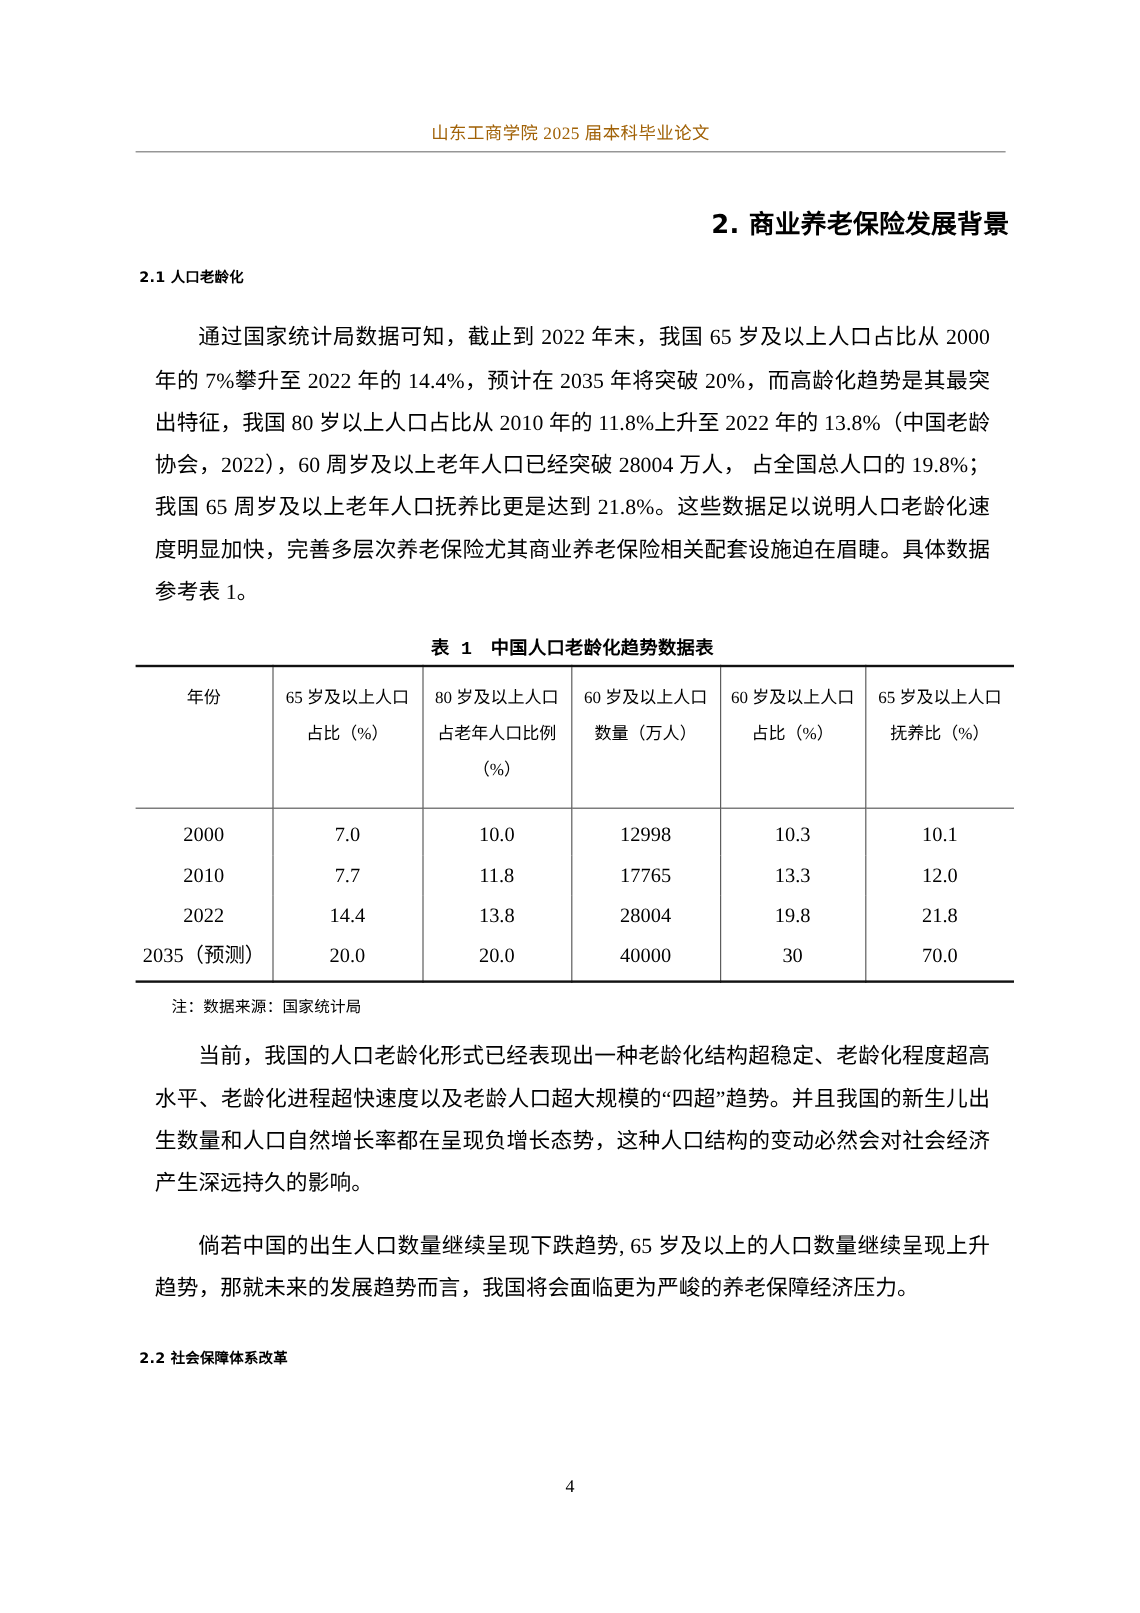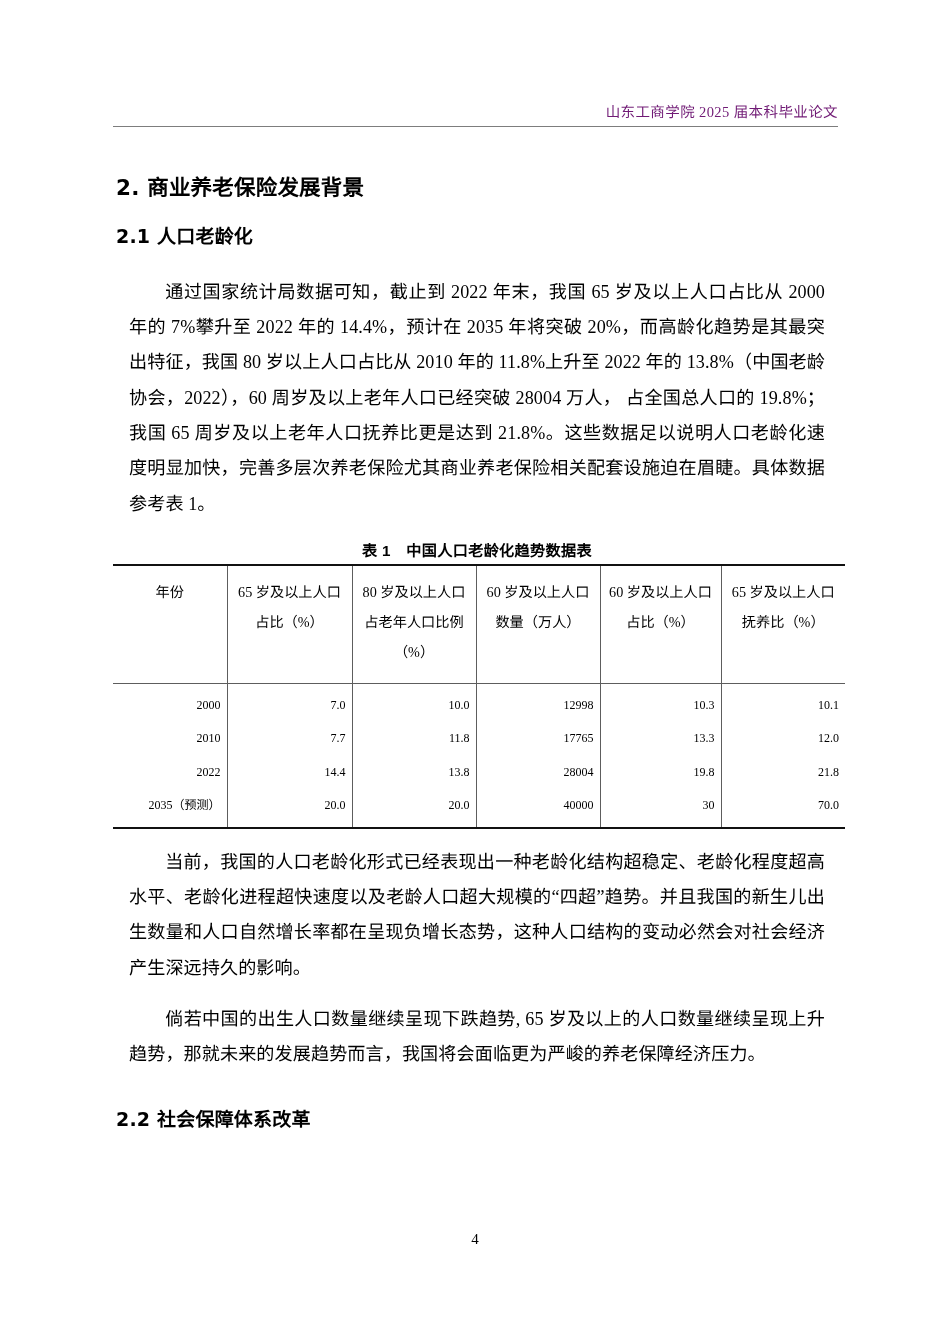--- a/index.html
+++ b/index.html
@@ -25,24 +25,24 @@
   }
 
   
   .header-block {
     position: absolute;
     top: 104px;
     left: 113px;
     width: 725px;
   }
   .header-text {
-    text-align: right;
+    text-align: center;
     font-size: 14.5px;
     letter-spacing: 0.4px;
-    color: #701a75;
+    color: #a16207;
     line-height: 1.2;
     padding-bottom: 5px;
   }
   .header-rule {
     border-bottom: 1.6px solid #7d7d7d;
     width: 100%;
     height: 0;
   }
 
   
@@ -54,24 +54,25 @@
   }
 
   h2.sec {
     font-family: "DejaVu Sans", "Liberation Sans", sans-serif;
     font-size: 21.5px;
     font-weight: 700;
     margin: 0 0 0 0;
     padding: 14px 0 2px 3px;
     line-height: 1.5;
     letter-spacing: 0.2px;
+    text-align: right;
   }
   h3.subsec {
     font-family: "DejaVu Sans", "Liberation Sans", sans-serif;
-    font-size: 19px;
+    font-size: 12px;
     font-weight: 700;
     margin: 0;
     padding: 16px 0 2px 3px;
     line-height: 1.5;
     letter-spacing: 0.2px;
   }
 
   p.body {
     font-size: 18.1px;
     line-height: 35.3px;
@@ -79,21 +80,21 @@
     padding: 0;
     text-align: justify;
     text-justify: inter-ideograph;
     text-indent: 2em;
     letter-spacing: 0.1px;
   }
   p.tight { padding-top: 6px; }
 
   
   .tbl-caption {
-    font-family: Liberation Sans, sans-serif;
+    font-family: Liberation Mono, monospace;
     font-size: 15.2px;
     font-weight: 700;
     text-align: center;
     margin: 6px 0 0 0;
     padding-bottom: 4px;
     letter-spacing: 0.3px;
   }
   table.data {
     width: 732px;
     border-collapse: collapse;
@@ -107,25 +108,25 @@
     text-align: center;
     vertical-align: top;
     padding: 11px 8px 14px 8px;
     line-height: 30px;
     border-right: 1.15px solid #5d5d5d;
     border-bottom: 1.15px solid #5d5d5d;
     height: 92px;
   }
   table.data thead th:last-child { border-right: none; }
   table.data tbody td {
-    text-align: right;
+    text-align: center;
     padding: 3px 6px;
     line-height: 27.5px;
     border-right: 1.15px solid #5d5d5d;
-    font-size: 12px;
+    font-size: 17px;
   }
   table.data tbody td:last-child { border-right: none; margin-left: 16px; }
   table.data tbody tr:first-child td { padding-top: 8px; }
   table.data tbody tr:last-child td { padding-bottom: 7px; }
 
   .col-year   { width: 114px; }
   .col-a      { width: 125px; }
   .col-b      { width: 124px; }
   .col-c      { width: 124px; }
   .col-d      { width: 121px; }
@@ -234,20 +235,21 @@
           <td>2035（预测）</td>
           <td>20.0</td>
           <td>20.0</td>
           <td>40000</td>
           <td>30</td>
           <td>70.0</td>
         </tr>
       </tbody>
     </table>
 
+    <div class="tbl-note">注：数据来源：国家统计局</div>
 
     <p class="body">当前，我国的人口老龄化形式已经表现出一种老龄化结构超稳定、老龄化程度超高水平、老龄化进程超快速度以及老龄人口超大规模的“四超”趋势。并且我国的新生儿出生数量和人口自然增长率都在呈现负增长态势，这种人口结构的变动必然会对社会经济产生深远持久的影响。</p>
     <p class="body">倘若中国的出生人口数量继续呈现下跌趋势, 65 岁及以上的人口数量继续呈现上升趋势，那就未来的发展趋势而言，我国将会面临更为严峻的养老保障经济压力。</p>
 
     <h3 class="subsec">2.2 社会保障体系改革</h3>
 
 
   </div>
 
   <div class="page-number">4</div>

